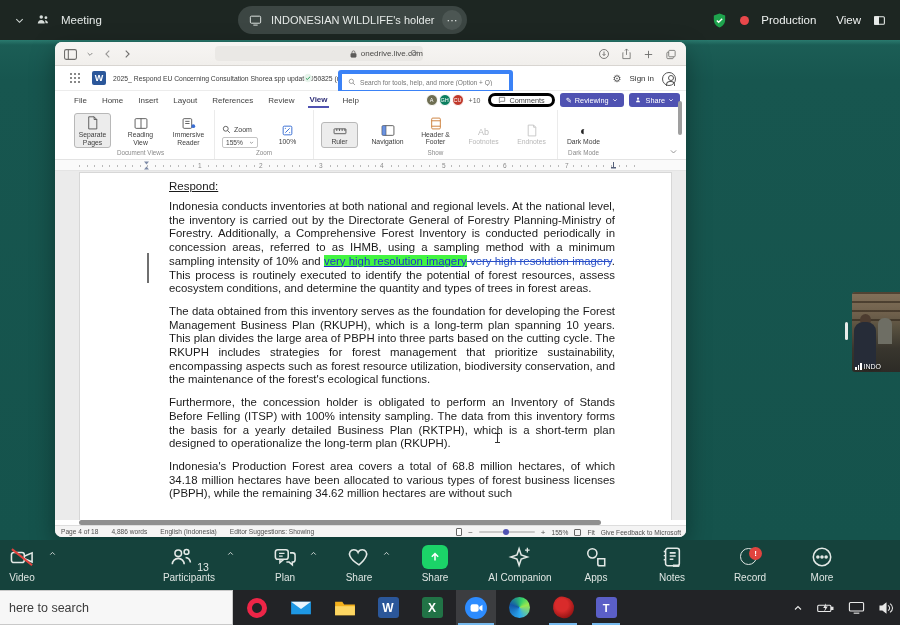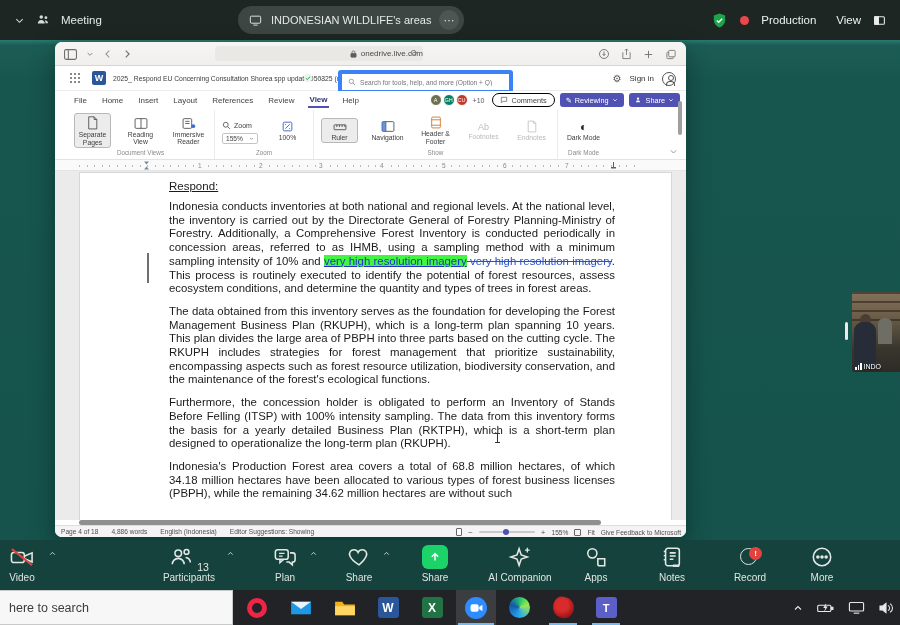--- a/index.html
+++ b/index.html
@@ -45,27 +45,27 @@
   .avatar-o::after { content:""; position:absolute; left:2.5px; top:8px; width:7px; height:4px; border:1px solid #555; border-bottom:none; border-radius:4px 4px 0 0; }
 
   
   .wd-tabs { position:absolute; left:0; top:49px; width:100%; height:19px; background:#fff; display:flex; align-items:center; gap:13px; padding-left:18px; font-size:8px; color:#424242; }
   .wd-tabs .tab { padding:2px 1px; }
   .wd-tabs .tab.active { color:#32327a; font-weight:bold; border-bottom:2px solid #4f52b2; }
   .tabs-right { position:absolute; right:6px; top:2px; display:flex; align-items:center; gap:5px; }
   .cavatar { width:12px; height:12px; border-radius:50%; color:#fff; font-size:5.5px; display:flex; align-items:center; justify-content:center; border:1px solid #fff; }
   .cav0 { background:#6e6e52; } .cav1 { background:#0b7e5f; margin-left:-4px; } .cav2 { background:#c0392b; margin-left:-4px; }
   .plus10 { font-size:7px; color:#5b5b5b; margin-right:3px; }
-  .btn-comments { height:14px; border:1px solid #000000; border-radius:8px; background:#fff; display:flex; align-items:center; gap:3px; padding:0 7px; font-size:7.3px; color:#444; }
+  .btn-comments { height:14px; border:3px solid #000000; border-radius:8px; background:#fff; display:flex; align-items:center; gap:3px; padding:0 7px; font-size:7.3px; color:#444; }
   .btn-purple { height:14px; border-radius:3px; background:#4f52b2; color:#fff; display:flex; align-items:center; gap:3px; padding:0 6px; font-size:7.3px; }
 
   
   .wd-ribbon { position:absolute; left:0; top:68px; width:100%; height:50px; background:#fff; border-bottom:1px solid #e3e3e3; display:flex; padding-left:12px; }
   .rgroup { height:100%; display:flex; flex-direction:column; border-right:1px solid #ebebeb; padding:3px 7px 1px; }
-  .rrow { display:flex; gap:11px; flex:1; align-items:center; }
+  .rrow { display:flex; gap:11px; flex:1; align-items:flex-end; }
   .glab { font-size:6.3px; color:#8a8a8a; text-align:center; padding:1px 0 2px; }
   .rbtn { width:37px; display:flex; flex-direction:column; align-items:center; gap:1px; font-size:6.8px; color:#3d3d3d; text-align:center; line-height:1.12; padding:2px 0 1px; border:1px solid transparent; border-radius:3px; }
   .rbtn.sel { background:#ececec; border-color:#b8b8b8; }
   .rbtn.dis { color:#b9b9b9; }
   .rbtn svg { flex:none; }
   .zoomcol { display:flex; flex-direction:column; gap:3px; padding-top:3px; }
   .ztool { display:flex; align-items:center; gap:3px; font-size:7px; color:#3d3d3d; }
   .zdrop { width:36px; height:11px; border:1px solid #c4c4c4; border-radius:2px; font-size:6.6px; color:#444; display:flex; align-items:center; justify-content:space-between; padding:0 3px; background:#fff; }
   .collapse-chev { position:absolute; left:614px; top:105px; color:#8a8a8a; }
 
@@ -161,21 +161,21 @@
         </span>
       <span class="tb-title">Meeting</span>
     </div>
     <div class="share-pill">
       <span class="ic">
           <svg width="15" height="13" viewBox="0 0 24 24" fill="none" stroke="#dfe5e2" stroke-width="1.8">
             <rect x="2.5" y="4" width="19" height="13" rx="2"></rect>
             <path d="M8 20.5h8"></path>
           </svg>
         </span>
-      <span class="pill-label">INDONESIAN WILDLIFE's areas</span>
+      <span class="pill-label">INDONESIAN WILDLIFE's holder</span>
       <span class="pill-ellipsis">⋯</span>
     </div>
     <div class="tb-right">
       <span class="ic">
           <svg width="17" height="17" viewBox="0 0 24 24">
             <path d="M12 2l8 3v6c0 5-3.4 9.4-8 11-4.6-1.6-8-6-8-11V5z" fill="#1ea34d"></path>
             <path d="M8.2 12l2.6 2.6 5-5" stroke="#fff" stroke-width="2" fill="none"></path>
           </svg>
         </span>
       <span class="rec-dot"></span>

